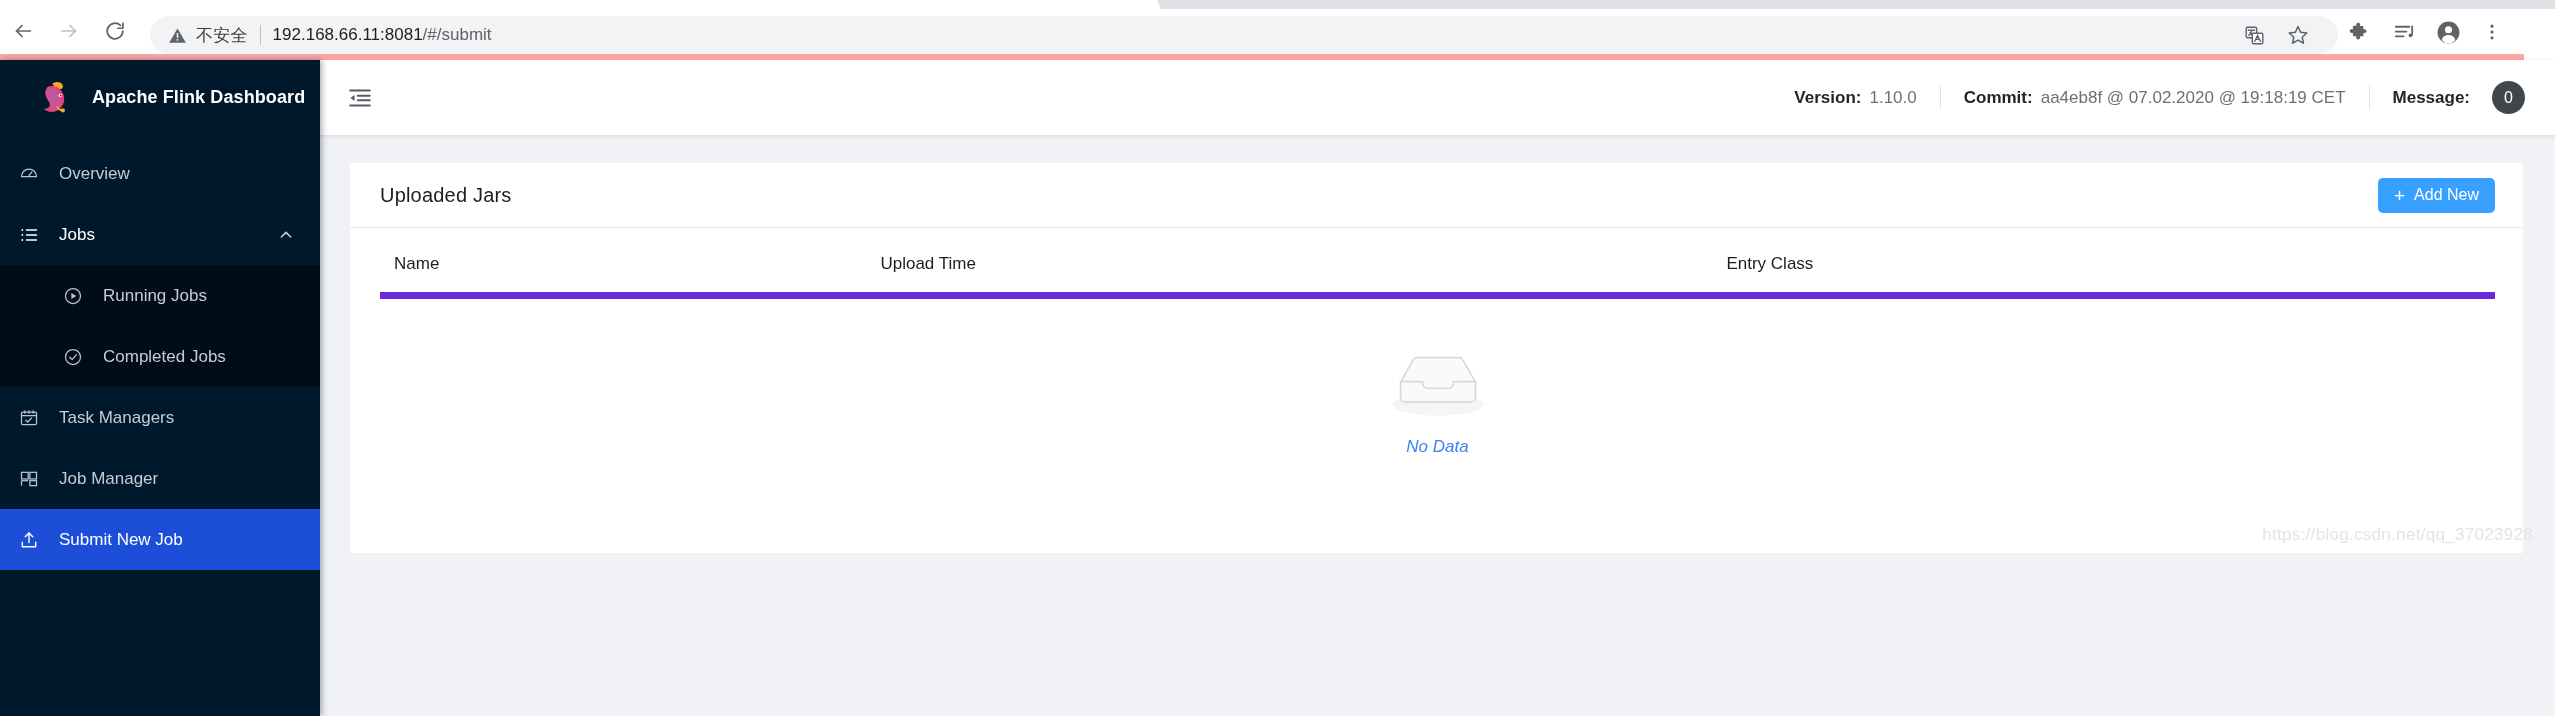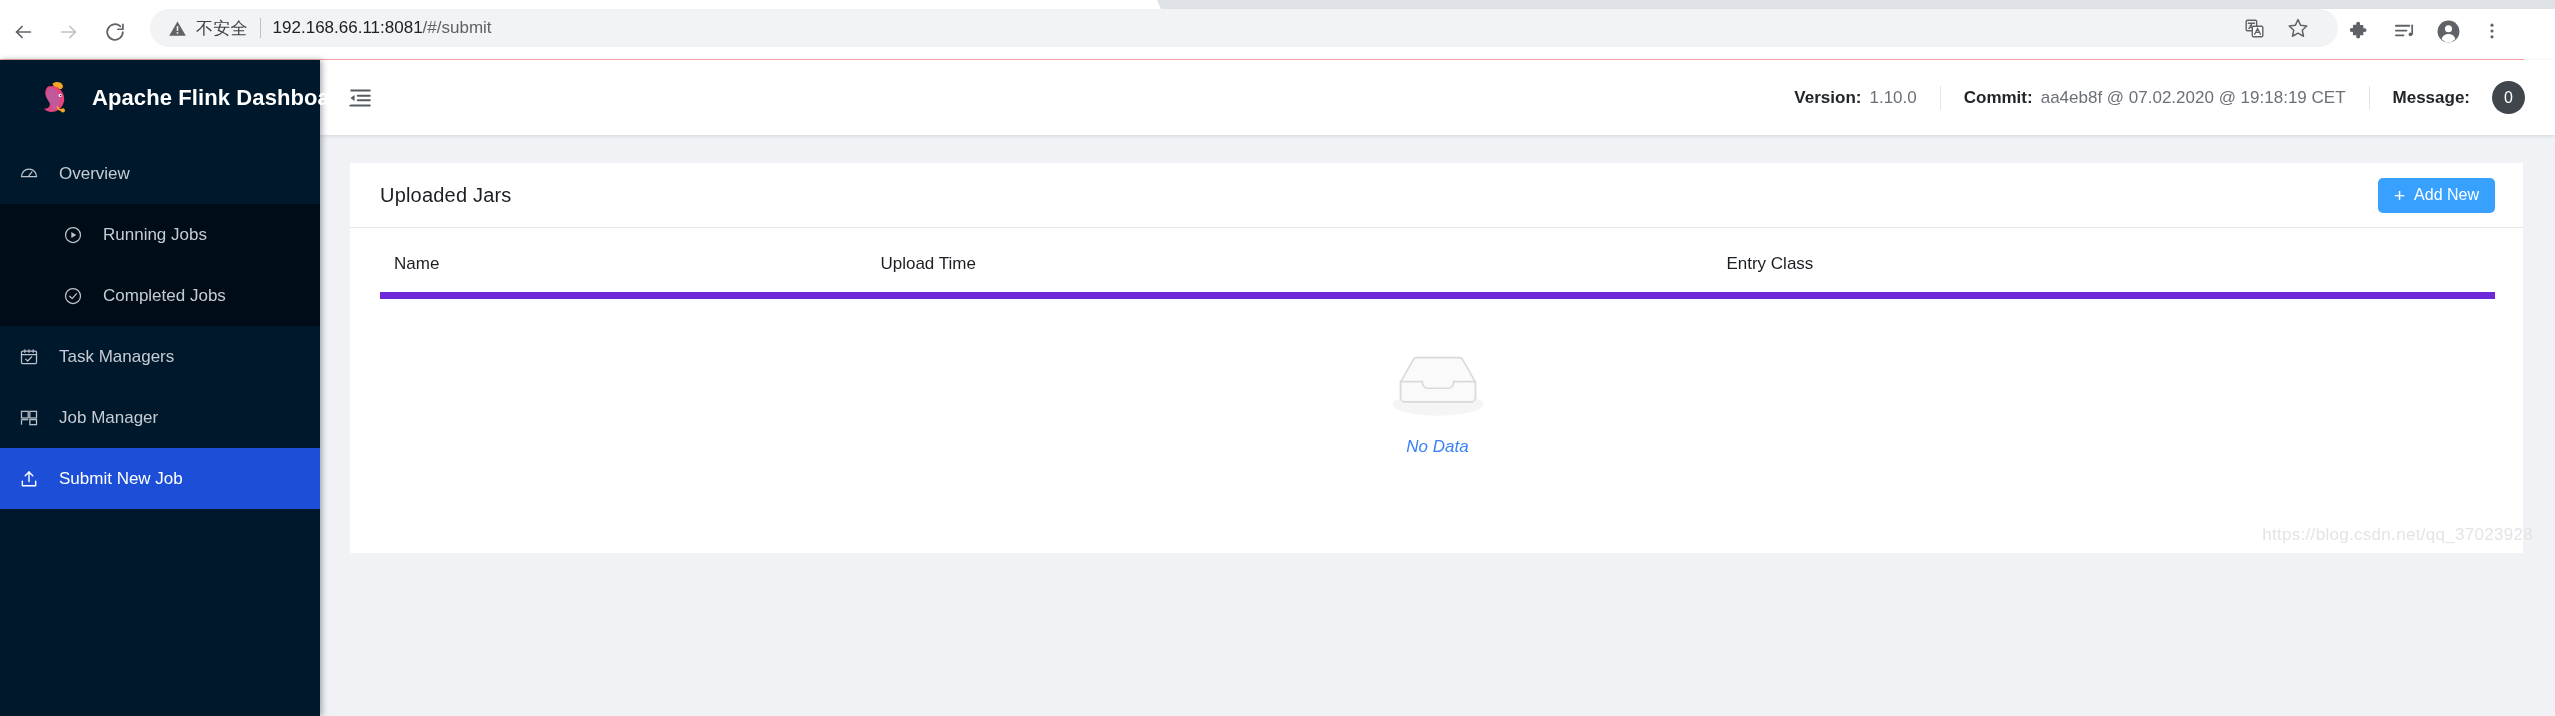--- a/index.html
+++ b/index.html
@@ -31,22 +31,22 @@
     content: "";
     position: absolute; right: -14px; bottom: 0;
     width: 20px; height: 9px;
     background: #ffffff;
     transform: skewX(22deg);
   }
   .toolbar {
     position: absolute; top: 9px; left: 0;
     width: 2524px; height: 51px;
     background: #ffffff;
-    border-bottom: 1px solid #fca5a5;
-    display: flex; align-items: flex-start;
+    border-bottom: 6px solid #fca5a5;
+    display: flex; align-items: flex-end;
   }
   .nav-btn {
     width: 46px; height: 46px;
     display: flex; align-items: center; justify-content: center;
     color: #5f6368;
     flex: 0 0 auto;
   }
   .nav-btn.disabled { color: #bdc1c6; }
   .nav-btn svg { display: block; }
 
@@ -106,21 +106,21 @@
   }
   .brand {
     height: 75px;
     display: flex; align-items: center;
     padding-left: 34px;
   }
   .brand-logo { width: 42px; height: 42px; flex: 0 0 auto; }
   .brand-title {
     margin-left: 16px;
     color: #ffffff;
-    font-size: 22px;
+    font-size: 18px;
     font-weight: bold;
     letter-spacing: .1px;
     white-space: nowrap;
   }
 
   .menu { margin-top: 8px; }
   .menu-item {
     height: 61px;
     display: flex; align-items: center;
     padding-left: 18px;
@@ -372,20 +372,38 @@
         <span class="mi-icon">
           <svg width="20" height="20" viewBox="0 0 24 24" fill="none" stroke="currentColor" stroke-width="1.5">
             <path d="M3 15a9 9 0 0 1 18 0" stroke-linecap="round"></path>
             <path d="M3 15h18" stroke-linecap="round"></path>
             <line x1="12" y1="14" x2="15.5" y2="9.5" stroke-linecap="round"></line>
           </svg>
         </span>
         <span class="mi-label">Overview</span>
       </div>
 
+      <div class="menu-item open">
+        <span class="mi-icon">
+          <svg width="20" height="20" viewBox="0 0 24 24" fill="none" stroke="currentColor" stroke-width="1.7" stroke-linecap="round">
+            <line x1="9" y1="6" x2="21" y2="6"></line>
+              <line x1="9" y1="12" x2="21" y2="12"></line>
+              <line x1="9" y1="18" x2="21" y2="18"></line>
+            <circle cx="4" cy="6" r="1.1" fill="currentColor" stroke="none"></circle>
+            <circle cx="4" cy="12" r="1.1" fill="currentColor" stroke="none"></circle>
+            <circle cx="4" cy="18" r="1.1" fill="currentColor" stroke="none"></circle>
+          </svg>
+        </span>
+        <span class="mi-label">Jobs</span>
+        <span class="mi-arrow">
+          <svg width="16" height="16" viewBox="0 0 24 24" fill="none" stroke="currentColor" stroke-width="2.4" stroke-linecap="round" stroke-linejoin="round">
+            <polyline points="5,15 12,8 19,15"></polyline>
+          </svg>
+        </span>
+      </div>
 
       <div class="submenu">
         <div class="menu-item">
           <span class="mi-icon">
             <svg width="20" height="20" viewBox="0 0 24 24" fill="none" stroke="currentColor" stroke-width="1.5">
               <circle cx="12" cy="12" r="9"></circle>
               <polygon points="10,8.3 16,12 10,15.7" fill="currentColor" stroke="none"></polygon>
             </svg>
           </span>
           <span class="mi-label">Running Jobs</span>

